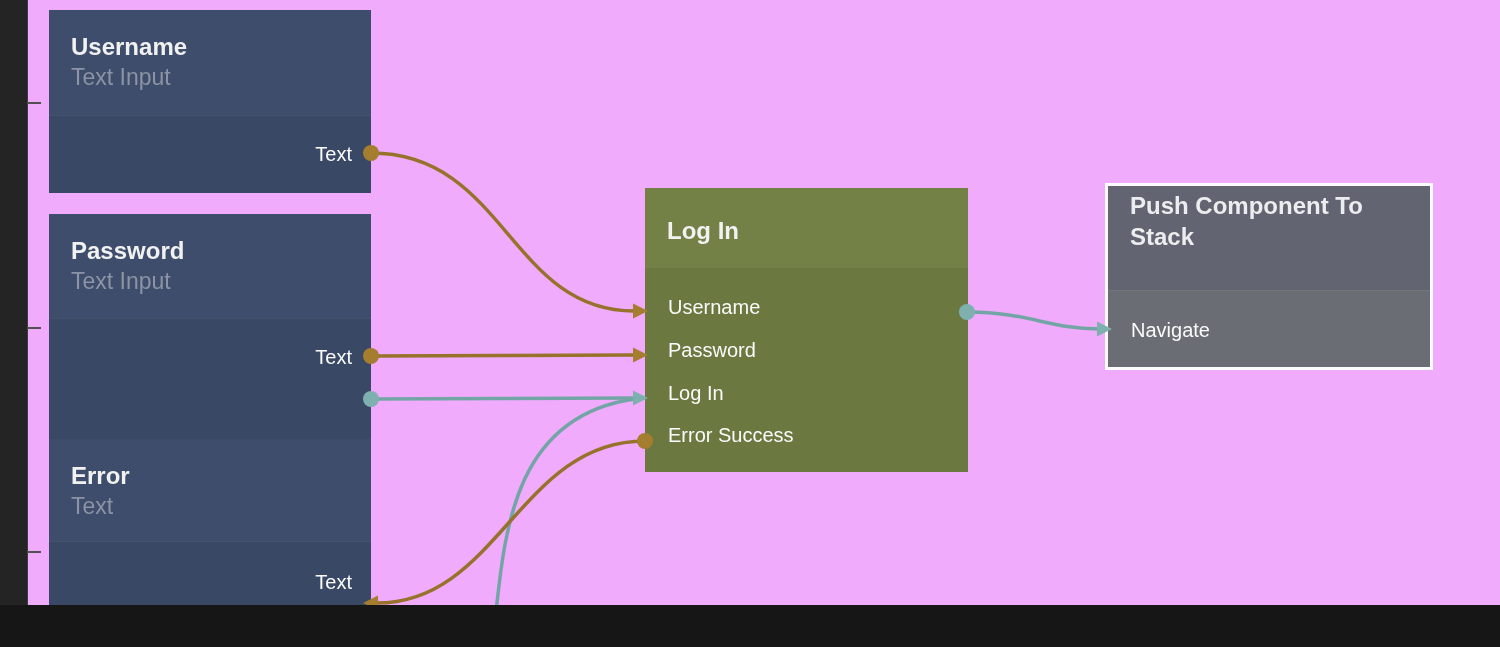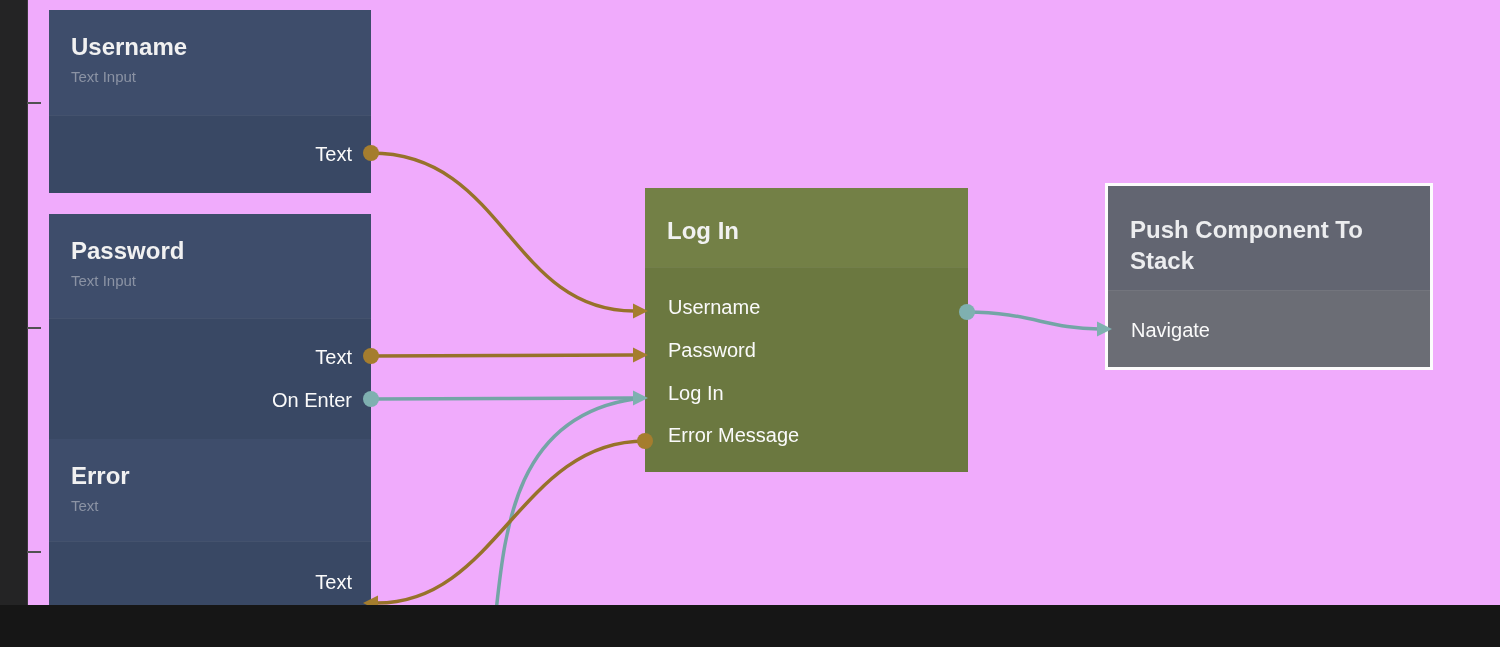--- a/index.html
+++ b/index.html
@@ -10,35 +10,35 @@
   }
   
   #ruler{position:absolute;left:0;top:0;width:27px;height:647px;background:#242425;}
   #ruler-line{position:absolute;left:27px;top:0;width:1px;height:647px;background:#3b3b3c;}
   .tick{position:absolute;left:27px;width:14px;height:2px;background:#515152;}
   
   .node{position:absolute;box-sizing:border-box;}
   .hdr{position:relative;box-sizing:border-box;padding:22px 22px 0 22px;}
   .bdy{position:relative;box-sizing:border-box;border-top:1px solid rgba(255,255,255,0.06);}
   .node-title{font-size:24px;line-height:30px;font-weight:700;color:#f1f1f1;}
-  .node-subtitle{font-size:15px;line-height:30px;font-weight:400;color:#8b93a4;}
+  .node-subtitle{font-size:23px;line-height:30px;font-weight:400;color:#8b93a4;}
   .blue .hdr{background:#3e4d6b;}
   .blue .bdy{background:#394864;}
   .olive .hdr{background:#738046;}
   .olive .bdy{background:#6b7840;}
   .gray-node{border:3px solid #fcfcfc;}
   .gray-node .hdr{background:#626571;}
   .gray-node .bdy{background:#6b6d75;padding-left:42px;}
   .gray-node .node-title{color:#ecedef;}
   .port-row{position:absolute;left:0;right:0;height:28px;line-height:28px;
     font-size:20px;color:#fafafa;white-space:nowrap;}
   .port-row.out{text-align:right;padding-right:19px;}
   .port-row.in-left{text-align:left;padding-left:23px;}
   .login-hdr{padding-top:28px;}
-  .push-hdr{padding-top:28px;}
+  .push-hdr{padding-top:4px;}
   .push-hdr .node-title{font-size:24px;line-height:31px;}
   
   #wires{position:absolute;left:0;top:0;width:1500px;height:647px;pointer-events:none;}
 </style>
 </head>
 <body>
 
 <div id="canvas">
 
   <div id="ruler"></div>
@@ -63,23 +63,20 @@
 
   <div class="node blue" style="left:49px;top:214px;width:322px;height:225px">
     <div class="hdr" style="height:104px">
       <div class="node-title">Password</div>
       <div class="node-subtitle">Text Input</div>
     </div>
     <div class="bdy" style="height:121px">
       <div class="port-row out" style="top:24px">
         <span>Text</span>
       </div>
-      <div class="port-row out" style="top:67px">
-        <span>On Enter</span>
-      </div>
     </div>
   </div>
 
   <div class="node blue" style="left:49px;top:439px;width:322px;height:180px">
     <div class="hdr" style="height:102px">
       <div class="node-title">Error</div>
       <div class="node-subtitle">Text</div>
     </div>
     <div class="bdy" style="height:78px">
       <div class="port-row out" style="top:26px">
@@ -96,21 +93,21 @@
       <div class="port-row in-left" style="top:25px">
         <span>Username</span>
       </div>
       <div class="port-row in-left" style="top:68px">
         <span>Password</span>
       </div>
       <div class="port-row in-left" style="top:111px">
         <span>Log In</span>
       </div>
       <div class="port-row in-left" style="top:153px">
-        <span>Error Message</span>
+        <span>Error Success</span>
       </div>
     </div>
   </div>
 
   <div class="node gray-node" style="left:1105px;top:183px;width:328px;height:187px">
     <div class="hdr push-hdr" style="height:104px">
       <div class="node-title">Push Component To Stack</div>
     </div>
     <div class="bdy" style="height:77px">
       <div class="port-row in-left" style="top:25px">

